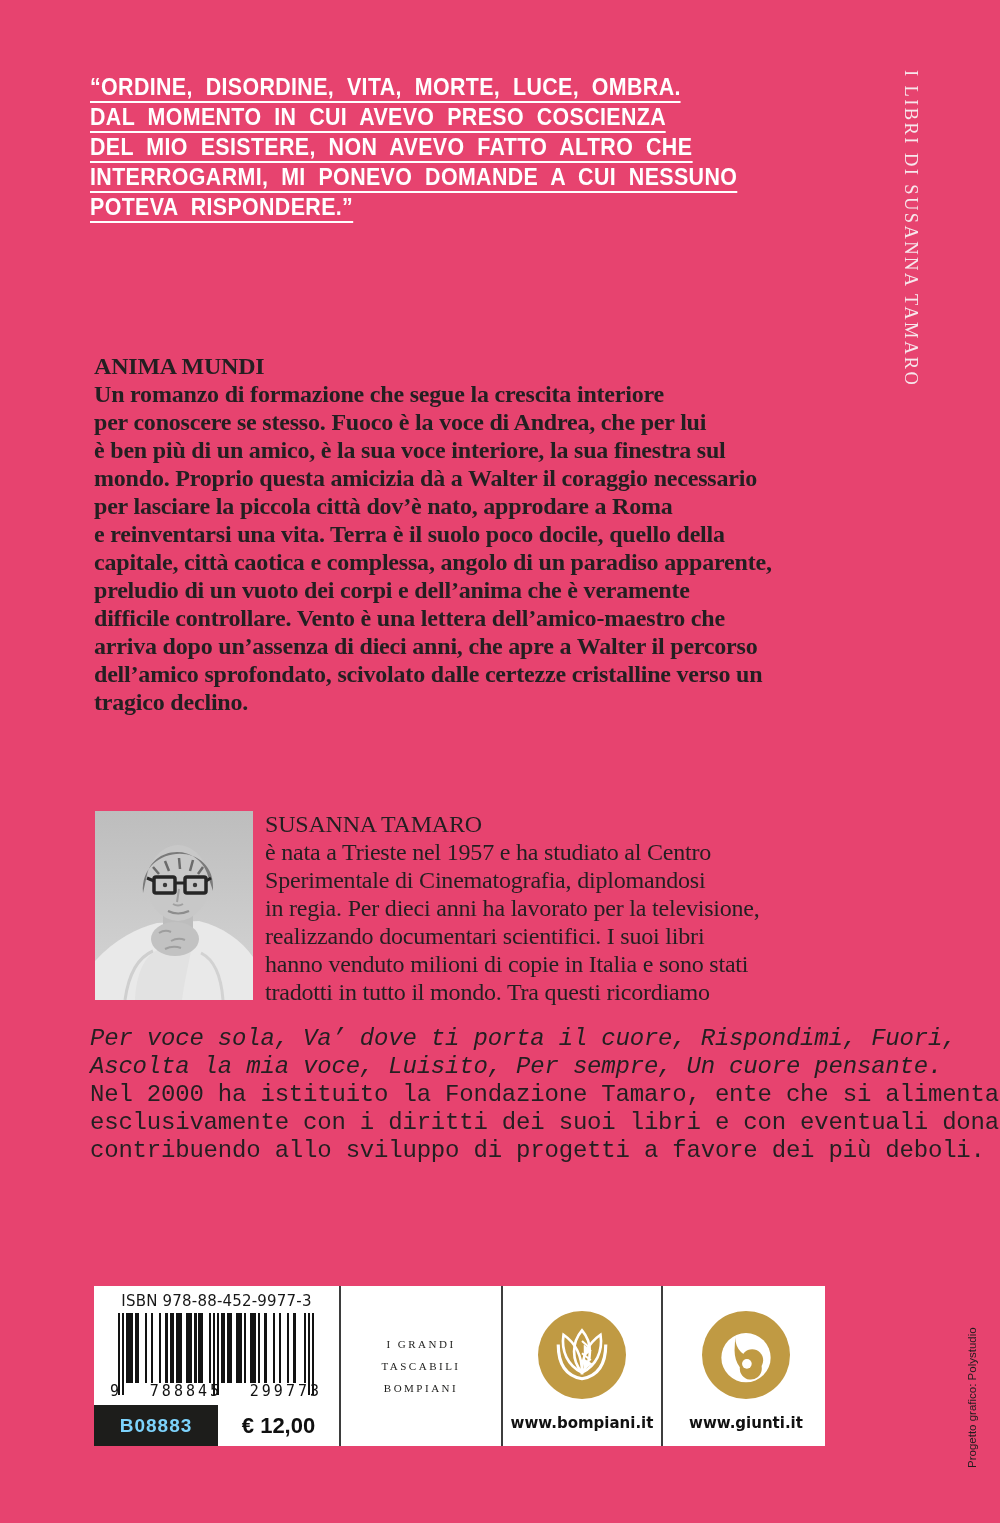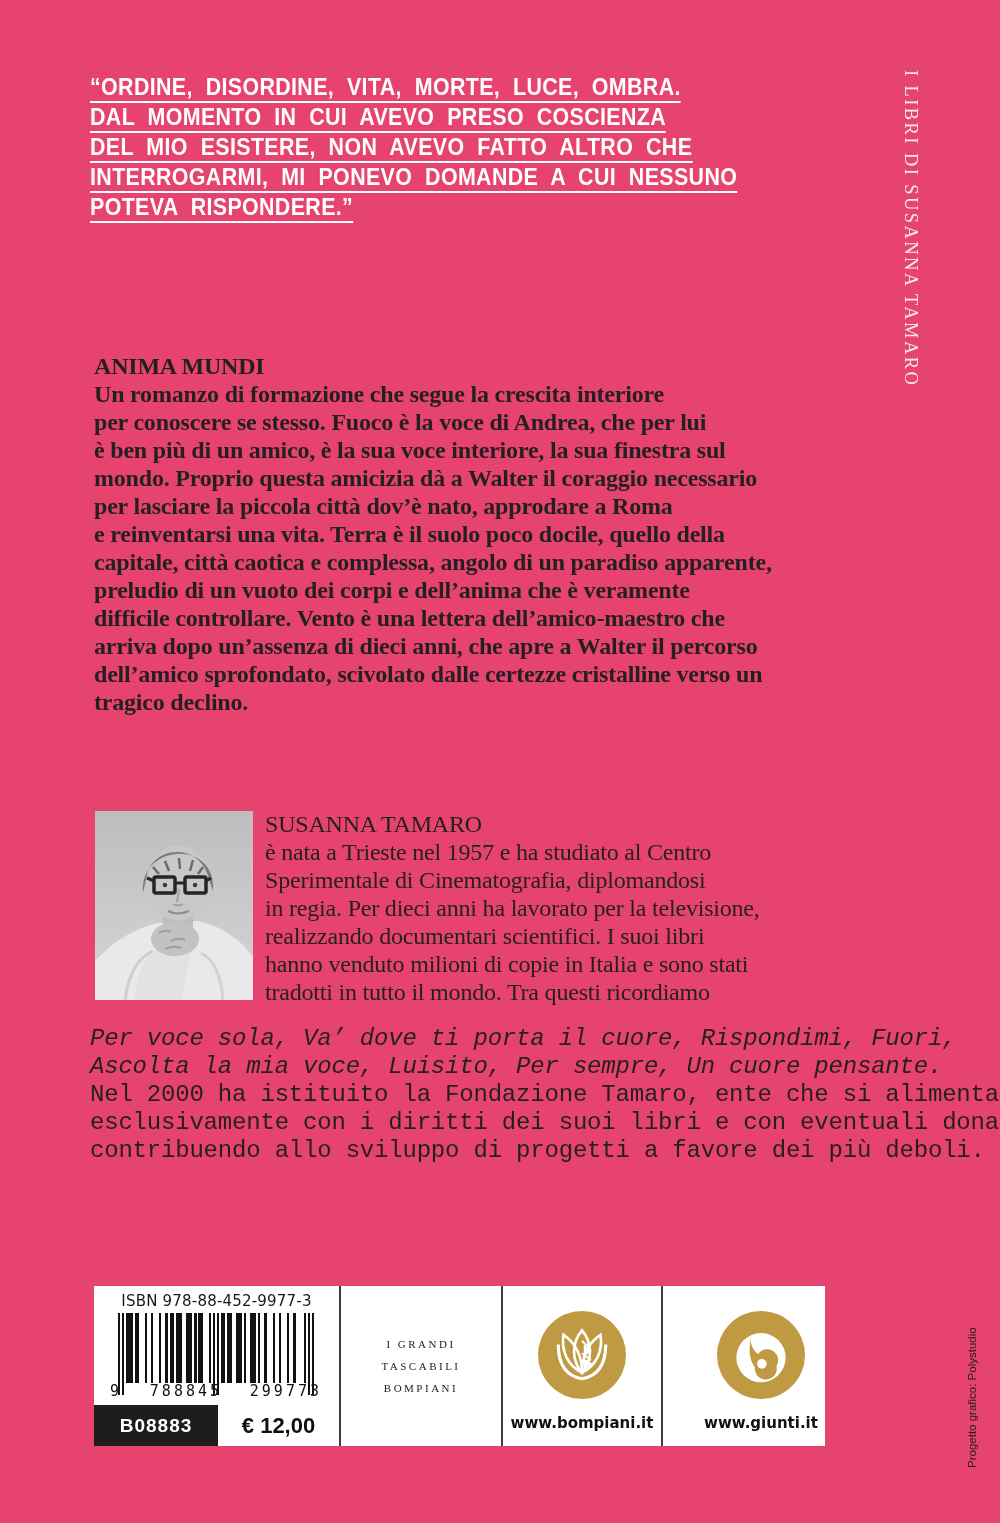--- a/index.html
+++ b/index.html
@@ -57,42 +57,42 @@
   }
   #barcode-bars{position:absolute; left:24px; top:27px; width:196px; height:82px;}
   #barcode-digits{
     position:absolute; left:16px; top:96px; width:212px;
     display:flex; justify-content:space-between;
     font-family:"DejaVu Sans Mono", monospace; font-size:15px; color:#111;
     letter-spacing:3px;
   }
   #code-row{position:absolute; left:0; top:119px; width:245px; height:41px; display:flex;}
   #code-box{
-    width:124px; height:41px; background:#1d1d1b; color:#ffffff;
+    width:124px; height:41px; background:#1d1d1b; color:#7dd3fc;
     display:flex; align-items:center; justify-content:center;
     font-family:"Liberation Sans", sans-serif; font-weight:bold; font-size:19px;
     letter-spacing:1px;
   }
   #price-box{
     flex:1; height:41px; background:#fff; color:#101010;
     display:flex; align-items:center; justify-content:center;
     font-family:"Liberation Sans", sans-serif; font-weight:bold; font-size:22px;text-align:center;
   }
   #comp-series{
     position:absolute; left:247px; top:0; width:160px; height:160px;
     display:flex; flex-direction:column; align-items:center; justify-content:center;
     font-size:11px; line-height:22px; letter-spacing:2.5px; color:#1d1d1b;
     text-align:center;
   }
   .logo-comp{
     position:absolute; top:0; width:158px; height:160px;
     display:flex; flex-direction:column; align-items:center;
   }
   #comp-bompiani{left:409px;}
-  #comp-giunti{left:588px;}
+  #comp-giunti{left:573px;}
   .logo-comp svg{margin-top:25px;}
   .logo-url{
     margin-top:15px; font-family:"DejaVu Sans", sans-serif; font-weight:bold;
     font-size:15px; color:#111;
   }
   
   #credit{
     position:absolute; left:966px; top:1468px; width:190px;
     transform:rotate(-90deg); transform-origin:0 0;
     font-family:"Liberation Sans", sans-serif; font-size:11.5px; color:#201c1e;

